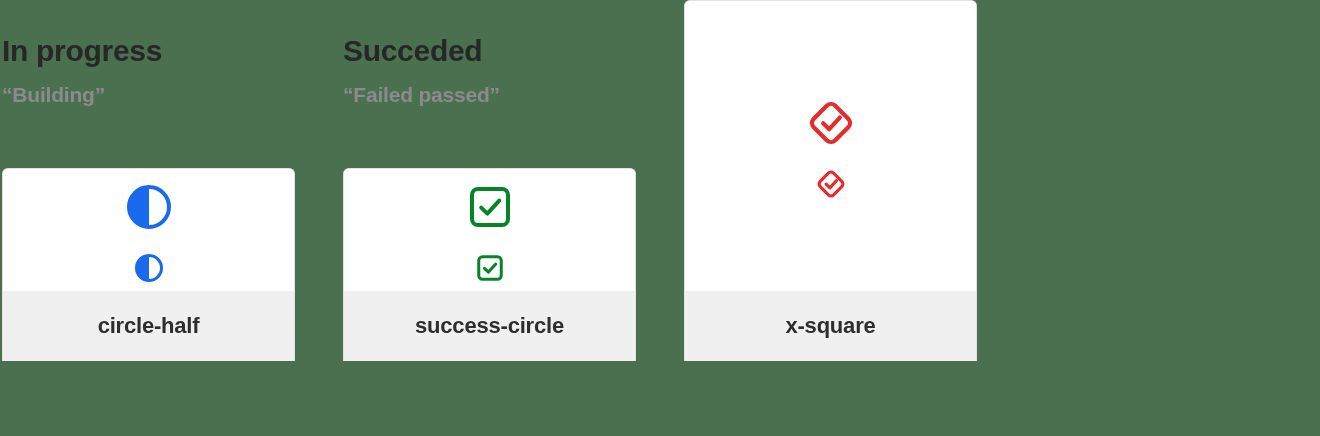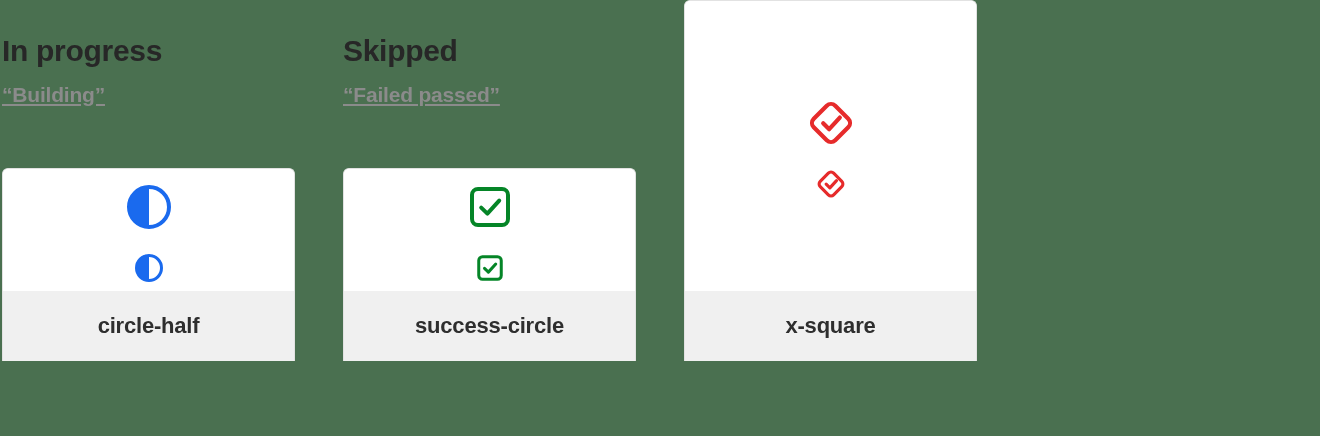--- a/index.html
+++ b/index.html
@@ -48,21 +48,20 @@
   }
 
   .head .quote {
     margin-top: 14px;
     font-size: 21px;
     font-weight: bold;
     color: #8b8b8b;
     letter-spacing: -0.2px;
     line-height: 1.15;
     white-space: nowrap;
-    text-decoration: underline;
   }
 
   
   .card {
     flex: 1;
     background: #ffffff;
     border-radius: 6px 6px 0 0;
     border: 1px solid #e2e2e2;
     border-bottom: none;
     display: flex;
@@ -134,21 +133,21 @@
         </div>
       </div>
       <div class="card-footer">
         <span class="name">circle-half</span>
       </div>
     </div>
   </div>
 
   <div class="column">
     <div class="head">
-      <h2>Skipped</h2>
+      <h2>Succeded</h2>
       <div class="quote">“Failed passed”</div>
     </div>
     <div class="card">
       <div class="icon-stage">
         <div class="icon-slot large">
           <svg viewBox="0 0 24 24" fill="none" aria-hidden="true">
             <rect x="3" y="3" width="18" height="18" rx="3" ry="3" stroke="#058527" stroke-width="2"></rect>
             <path d="M7.6 12.3 L10.7 15.3 L16.6 8.8" stroke="#058527" stroke-width="2" stroke-linecap="round" stroke-linejoin="round"></path>
           </svg>
         </div>

